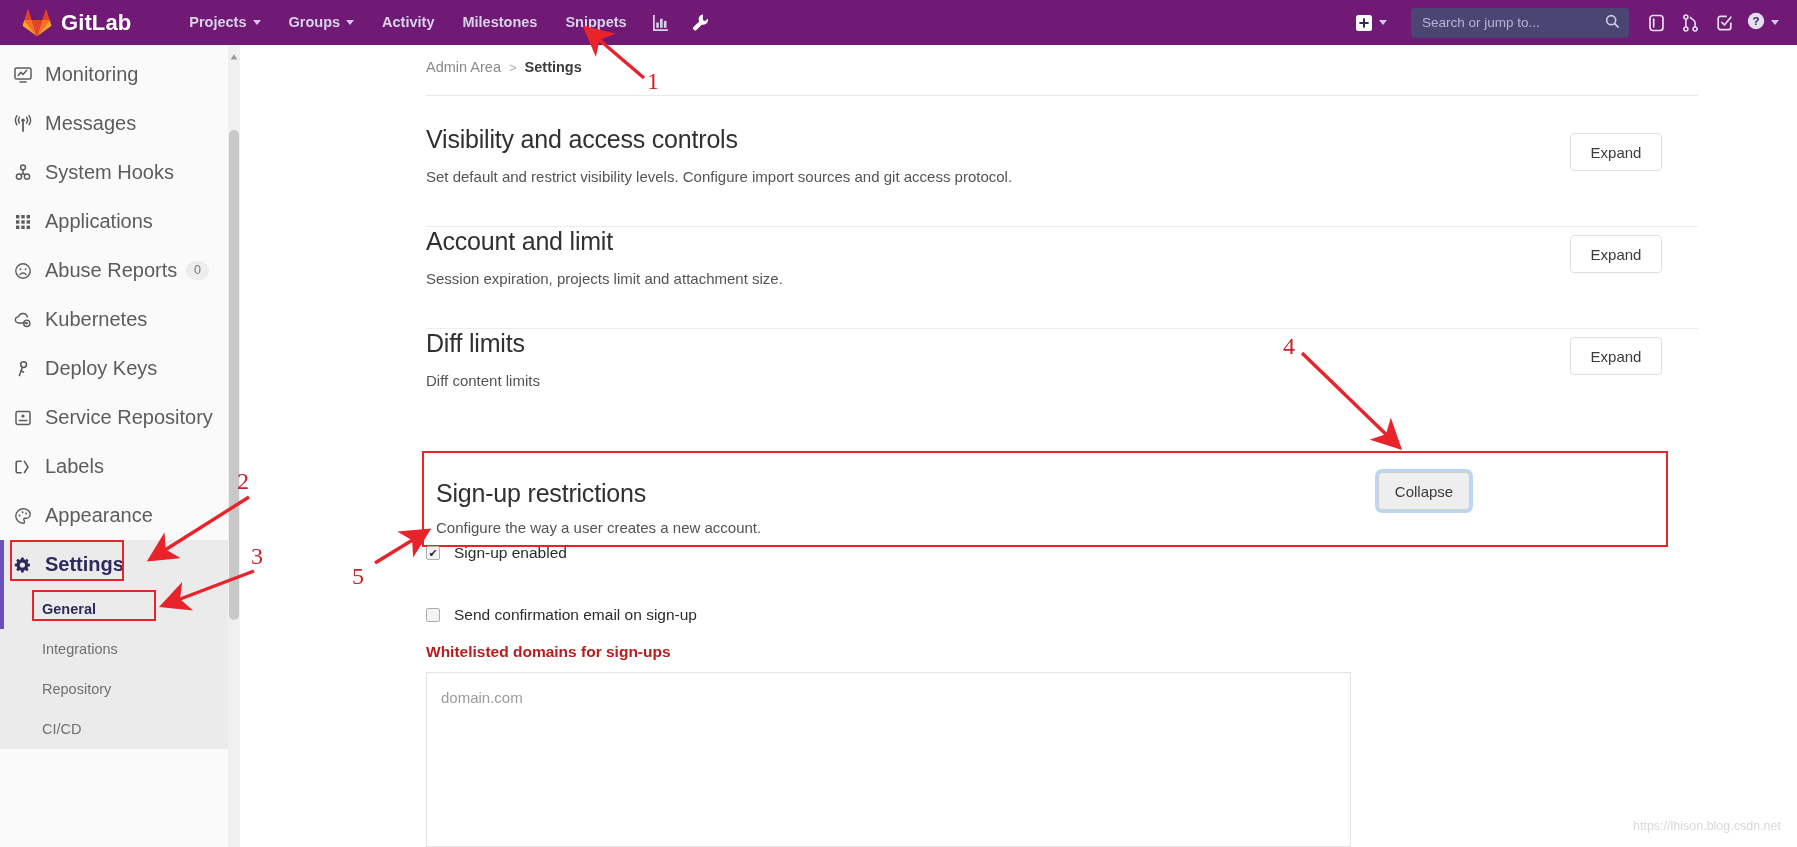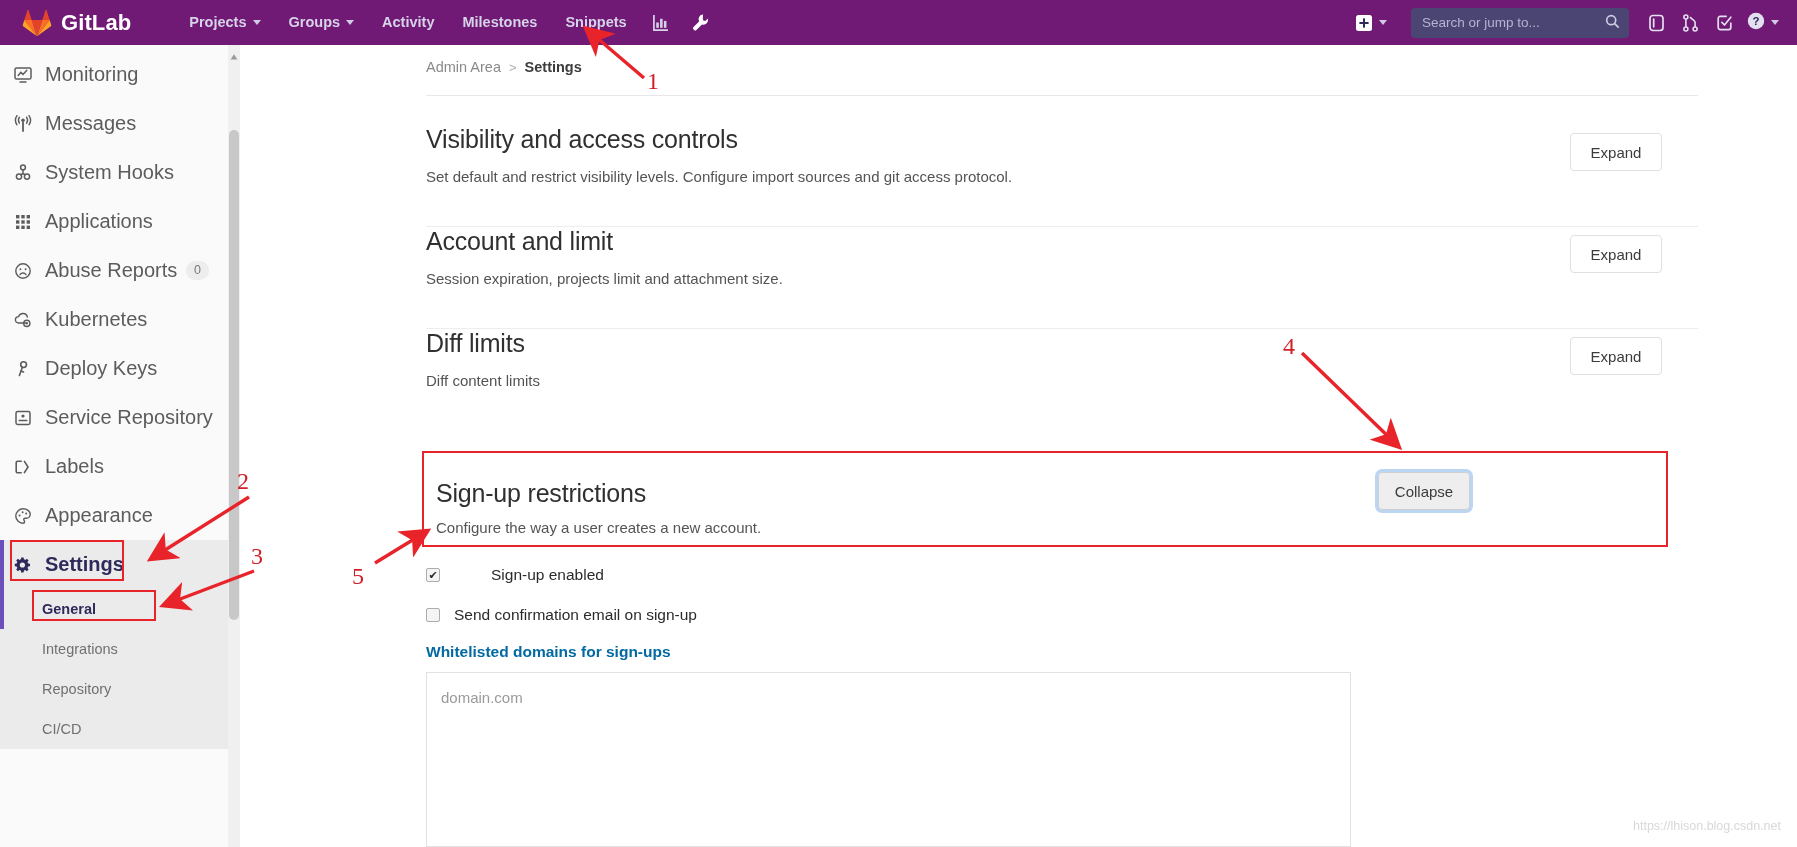--- a/index.html
+++ b/index.html
@@ -222,21 +222,21 @@
   }
   .chk-box.checked::after {
     content: "✔"; font-size: 11px; color: #2b2b2b; line-height: 1;
   }
   .chk-label {
     margin-left: 14px; font-size: 15.5px; color: #2b2b2b; cursor: pointer;
     white-space: nowrap;
   }
   #wl-label {
     position: absolute; left: 186px; top: 598px;
-    font-size: 15.5px; color: #0369a1; font-weight: 600;
+    font-size: 15.5px; color: #b91c1c; font-weight: 600;
   }
   #wl-textarea {
     position: absolute; left: 186px; top: 627px;
     width: 925px; height: 175px;
     border: 1px solid #e2e2e2; border-radius: 0;
     background: #fff; outline: none; resize: none;
     padding: 16px 14px; font-size: 15px; color: #2b2b2b;
     font-family: "Liberation Sans", sans-serif;
   }
   #wl-textarea::placeholder { color: #9a9a9a; }
@@ -544,21 +544,21 @@
     <div class="sec-title">Diff limits</div>
     <div class="sec-desc">Diff content limits</div>
     <button class="btn-expand">Expand</button>
   </div>
 
   <div id="signup-block"></div>
   <div id="signup-title">Sign-up restrictions</div>
   <div id="signup-desc">Configure the way a user creates a new account.</div>
   <button id="btn-collapse">Collapse</button>
 
-  <div class="chk-row" style="top:521px;gap:37px;">
+  <div class="chk-row" style="top:499px;">
     <span class="chk-box checked"></span>
     <span class="chk-label">Sign-up enabled</span>
   </div>
   <div class="chk-row" style="top:561px;">
     <span class="chk-box"></span>
     <span class="chk-label">Send confirmation email on sign-up</span>
   </div>
 
   <div id="wl-label">Whitelisted domains for sign-ups</div>
   <textarea id="wl-textarea" placeholder="domain.com" style=""></textarea>

